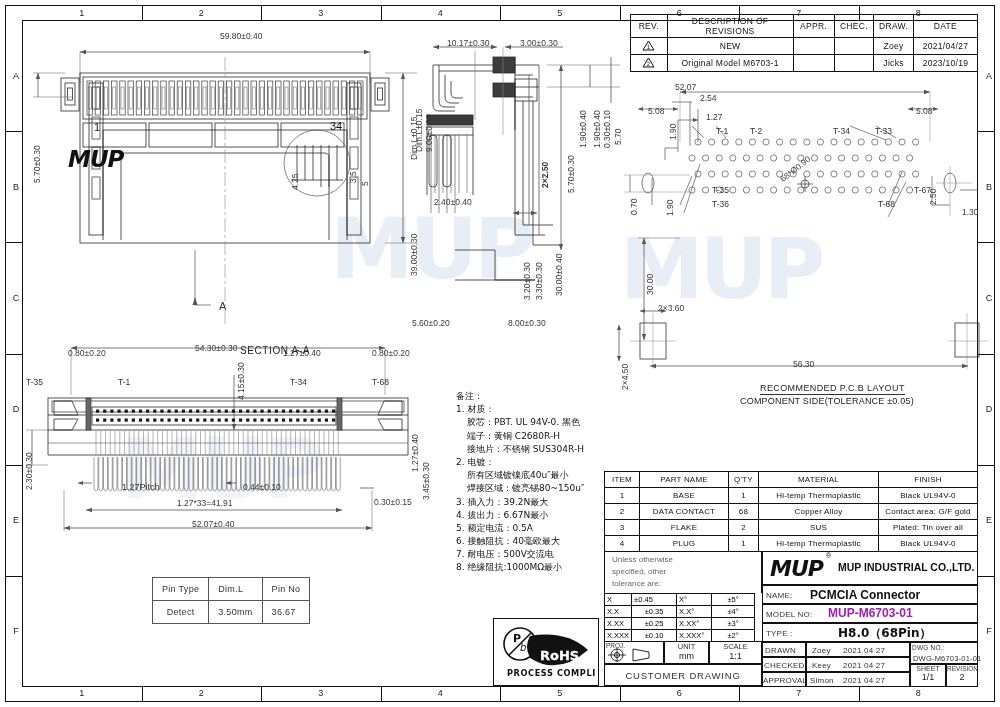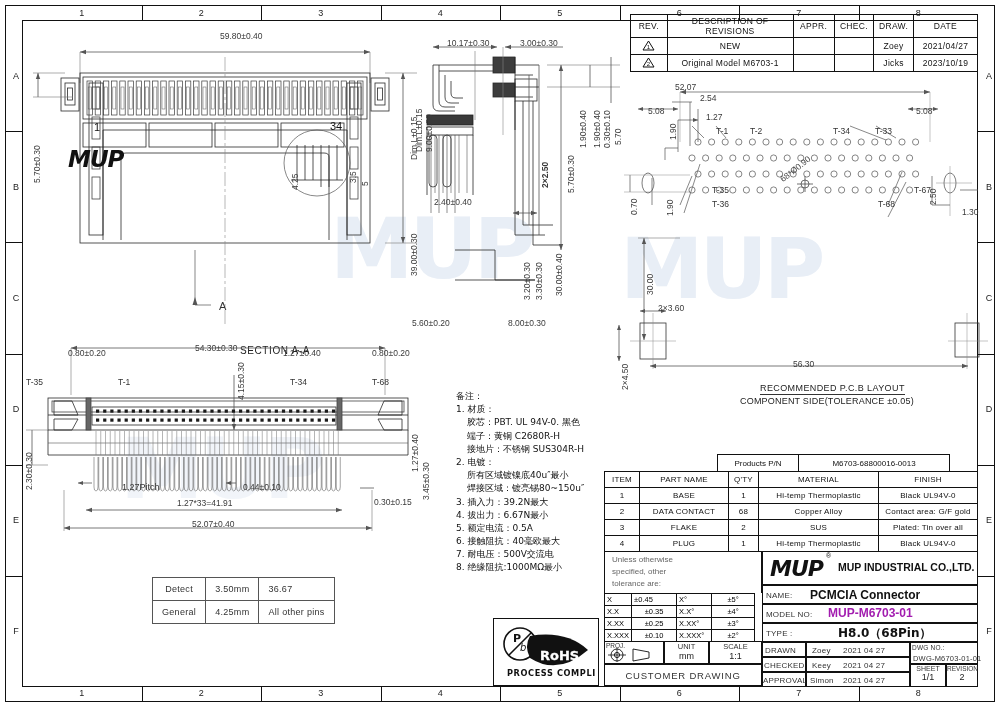--- a/index.html
+++ b/index.html
@@ -839,41 +839,33 @@
     <div>3. 插入力：39.2N最大</div>
     <div>4. 拔出力：6.67N最小</div>
     <div>5. 额定电流：0.5A</div>
     <div>6. 接触阻抗：40毫欧最大</div>
     <div>7. 耐电压：500V交流电</div>
     <div>8. 绝缘阻抗:1000MΩ最小</div>
   </div>
 
   <table class="pintbl">
     <tbody>
+        <tr>
+      <td>Pin Type</td>
+      <td>Dim.L</td>
+      <td>Pin No</td>
+    </tr>
     <tr>
       <td style="text-align:center">Detect</td>
       <td style="text-align:center">3.50mm</td>
       <td>36.67</td>
     </tr>
-    <tr>
-      <td style="text-align:center">General</td>
-      <td style="text-align:center">4.25mm</td>
-      <td>All other pins</td>
-    </tr>
   </tbody>
     </table>
 
-  <table class="pnbox">
-    <tbody>
-        <tr>
-      <td style="width:70px">Products P/N</td>
-      <td style="width:140px">M6703-68800016-0013</td>
-    </tr>
-  </tbody>
-    </table>
 
   <table class="ptbl">
     <tbody>
         <tr>
       <td style="width:30px">ITEM</td>
       <td style="width:84px">PART NAME</td>
       <td style="width:25px">Q'TY</td>
       <td style="width:115px">MATERIAL</td>
       <td>FINISH</td>
     </tr>

